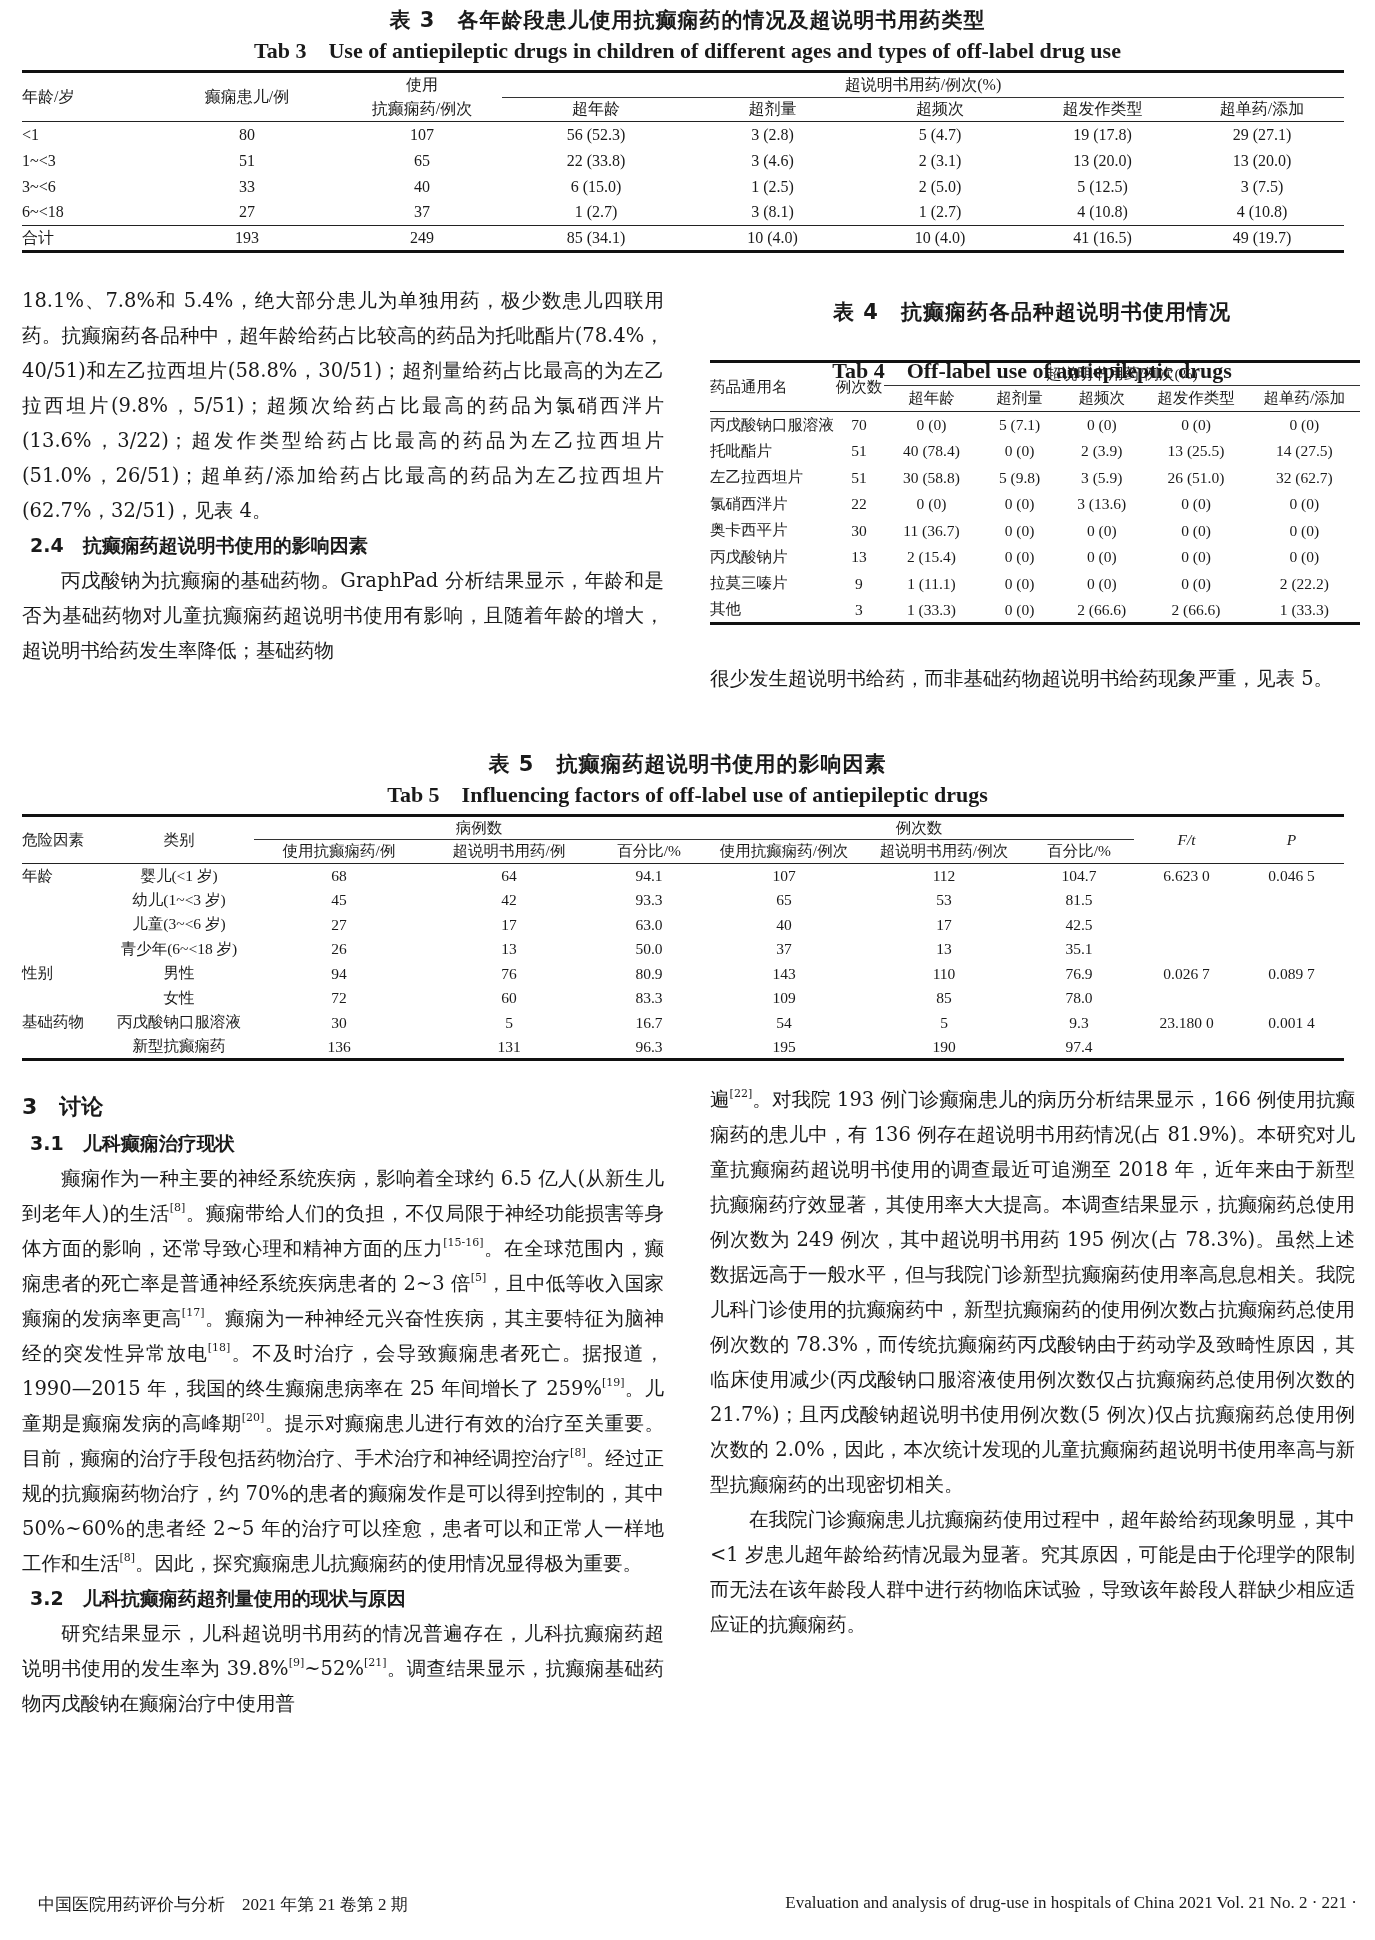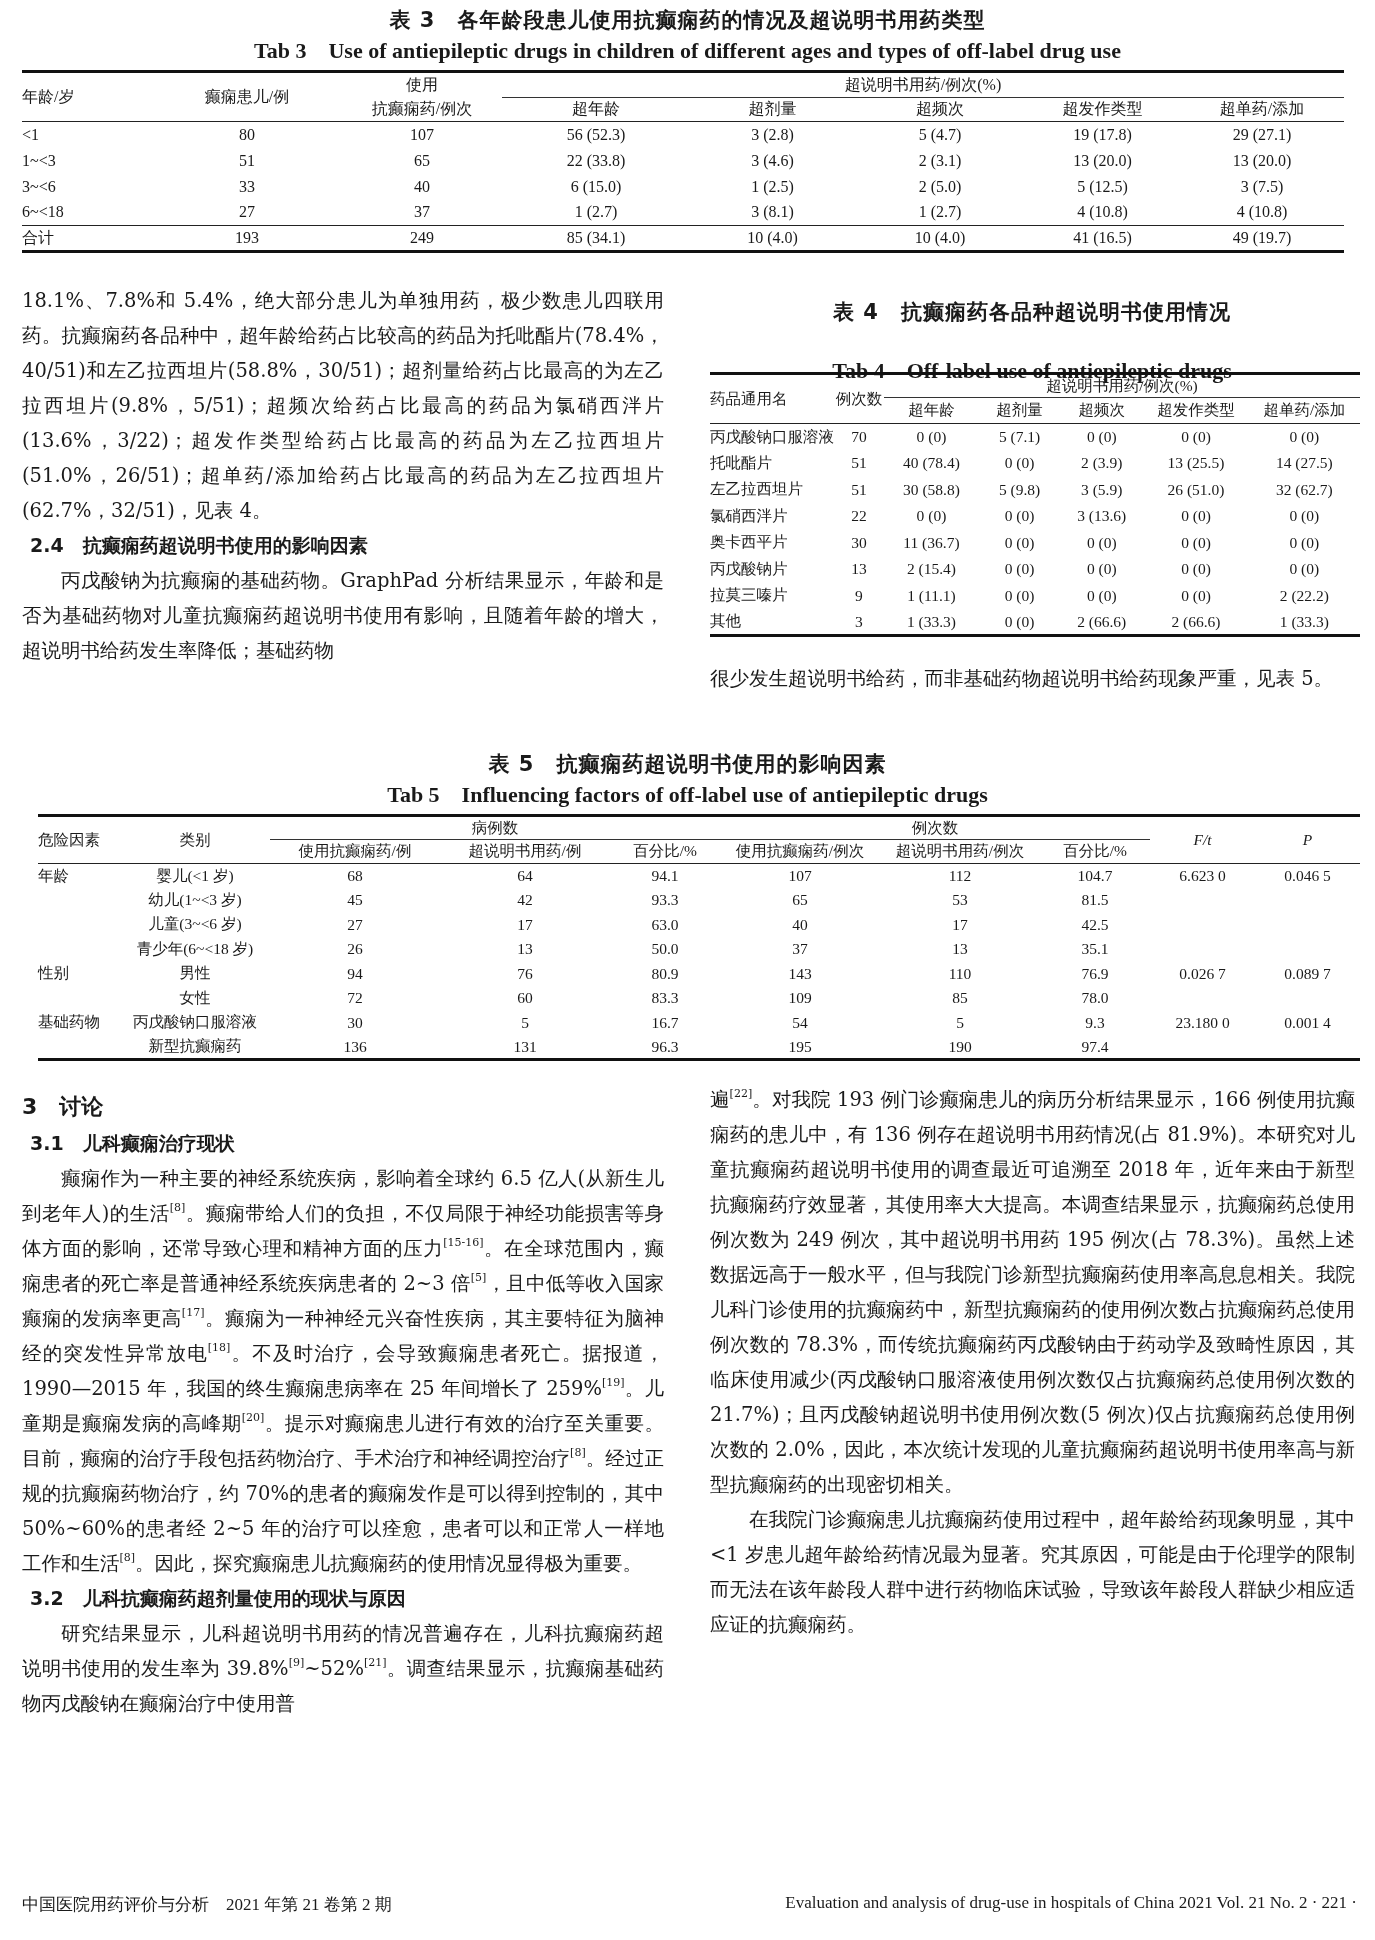--- a/index.html
+++ b/index.html
@@ -17,21 +17,21 @@
   .midline { border-bottom: 1.5px solid #222; }
   .subline { border-bottom: 1px solid #333; }
   .c { text-align: center; }
   .l { text-align: left; }
   .para { font-family: "DejaVu Serif", serif; font-size: 19.5px; line-height: 35px; text-align: justify; }
   .para p { margin: 0; }
   .indent { text-indent: 2em; }
   .h2 { font-family: "DejaVu Sans", sans-serif; font-weight: bold; font-size: 19px; line-height: 35px; margin-left: 8px; }
   .h1 { font-family: "DejaVu Sans", sans-serif; font-weight: bold; font-size: 22px; line-height: 38px; }
   sup { font-size: 11px; vertical-align: 9px; line-height: 0; }
-  .footer { font-family: "Liberation Serif", serif; font-size: 17px; }
+  .footer { font-family: "Liberation Serif", serif; font-size: 17px; margin-left: 16px; }
 </style>
 </head>
 <body>
 
 <div class="abs tcap-cn" style="left:0;top:6px;width:1375px;">表 3　各年龄段患儿使用抗癫痫药的情况及超说明书用药类型</div>
 <div class="abs tcap-en" style="left:0;top:36px;width:1375px;">Tab 3　Use of antiepileptic drugs in children of different ages and types of off-label drug use</div>
 <table class="abs" style="left:22px;top:70px;width:1322px;">
   <colgroup>
       <col style="width:130px">
       <col style="width:190px">
@@ -115,21 +115,21 @@
   </table>
 
 <div class="abs para" style="left:22px;top:283px;width:642px;">
   <p>18.1%、7.8%和 5.4%，绝大部分患儿为单独用药，极少数患儿四联用药。抗癫痫药各品种中，超年龄给药占比较高的药品为托吡酯片(78.4%，40/51)和左乙拉西坦片(58.8%，30/51)；超剂量给药占比最高的为左乙拉西坦片(9.8%，5/51)；超频次给药占比最高的药品为氯硝西泮片(13.6%，3/22)；超发作类型给药占比最高的药品为左乙拉西坦片(51.0%，26/51)；超单药/添加给药占比最高的药品为左乙拉西坦片(62.7%，32/51)，见表 4。</p>
   <div class="h2">2.4　抗癫痫药超说明书使用的影响因素</div>
   <p class="indent">丙戊酸钠为抗癫痫的基础药物。GraphPad 分析结果显示，年龄和是否为基础药物对儿童抗癫痫药超说明书使用有影响，且随着年龄的增大，超说明书给药发生率降低；基础药物</p>
 </div>
 
 <div class="abs tcap-cn" style="left:708px;top:298px;width:648px;">表 4　抗癫痫药各品种超说明书使用情况</div>
 <div class="abs tcap-en" style="left:708px;top:328px;width:648px;margin-top:28px;">Tab 4　Off-label use of antiepileptic drugs</div>
-<table class="abs" style="left:710px;top:360px;width:650px;font-size:15.5px;margin-top:12px;">
+<table class="abs" style="left:710px;top:360px;width:650px;font-size:15.5px;">
   <colgroup>
       <col style="width:120px">
       <col style="width:50px">
       <col style="width:96px">
       <col style="width:82px">
       <col style="width:84px">
       <col style="width:106px">
       <col style="width:112px">
     </colgroup>
   <tbody>
@@ -221,21 +221,21 @@
       </tr>
     </tbody>
 </table>
 
 <div class="abs para" style="left:710px;top:661px;width:645px;">
   <p>很少发生超说明书给药，而非基础药物超说明书给药现象严重，见表 5。</p>
 </div>
 
 <div class="abs tcap-cn" style="left:0;top:750px;width:1375px;">表 5　抗癫痫药超说明书使用的影响因素</div>
 <div class="abs tcap-en" style="left:0;top:780px;width:1375px;">Tab 5　Influencing factors of off-label use of antiepileptic drugs</div>
-<table class="abs" style="left:22px;top:814px;width:1322px;font-size:15.5px;margin-left:16px;">
+<table class="abs" style="left:22px;top:814px;width:1322px;font-size:15.5px;">
   <colgroup>
       <col style="width:82px">
       <col style="width:150px">
       <col style="width:170px">
       <col style="width:170px">
       <col style="width:110px">
       <col style="width:160px">
       <col style="width:160px">
       <col style="width:110px">
       <col style="width:105px">

